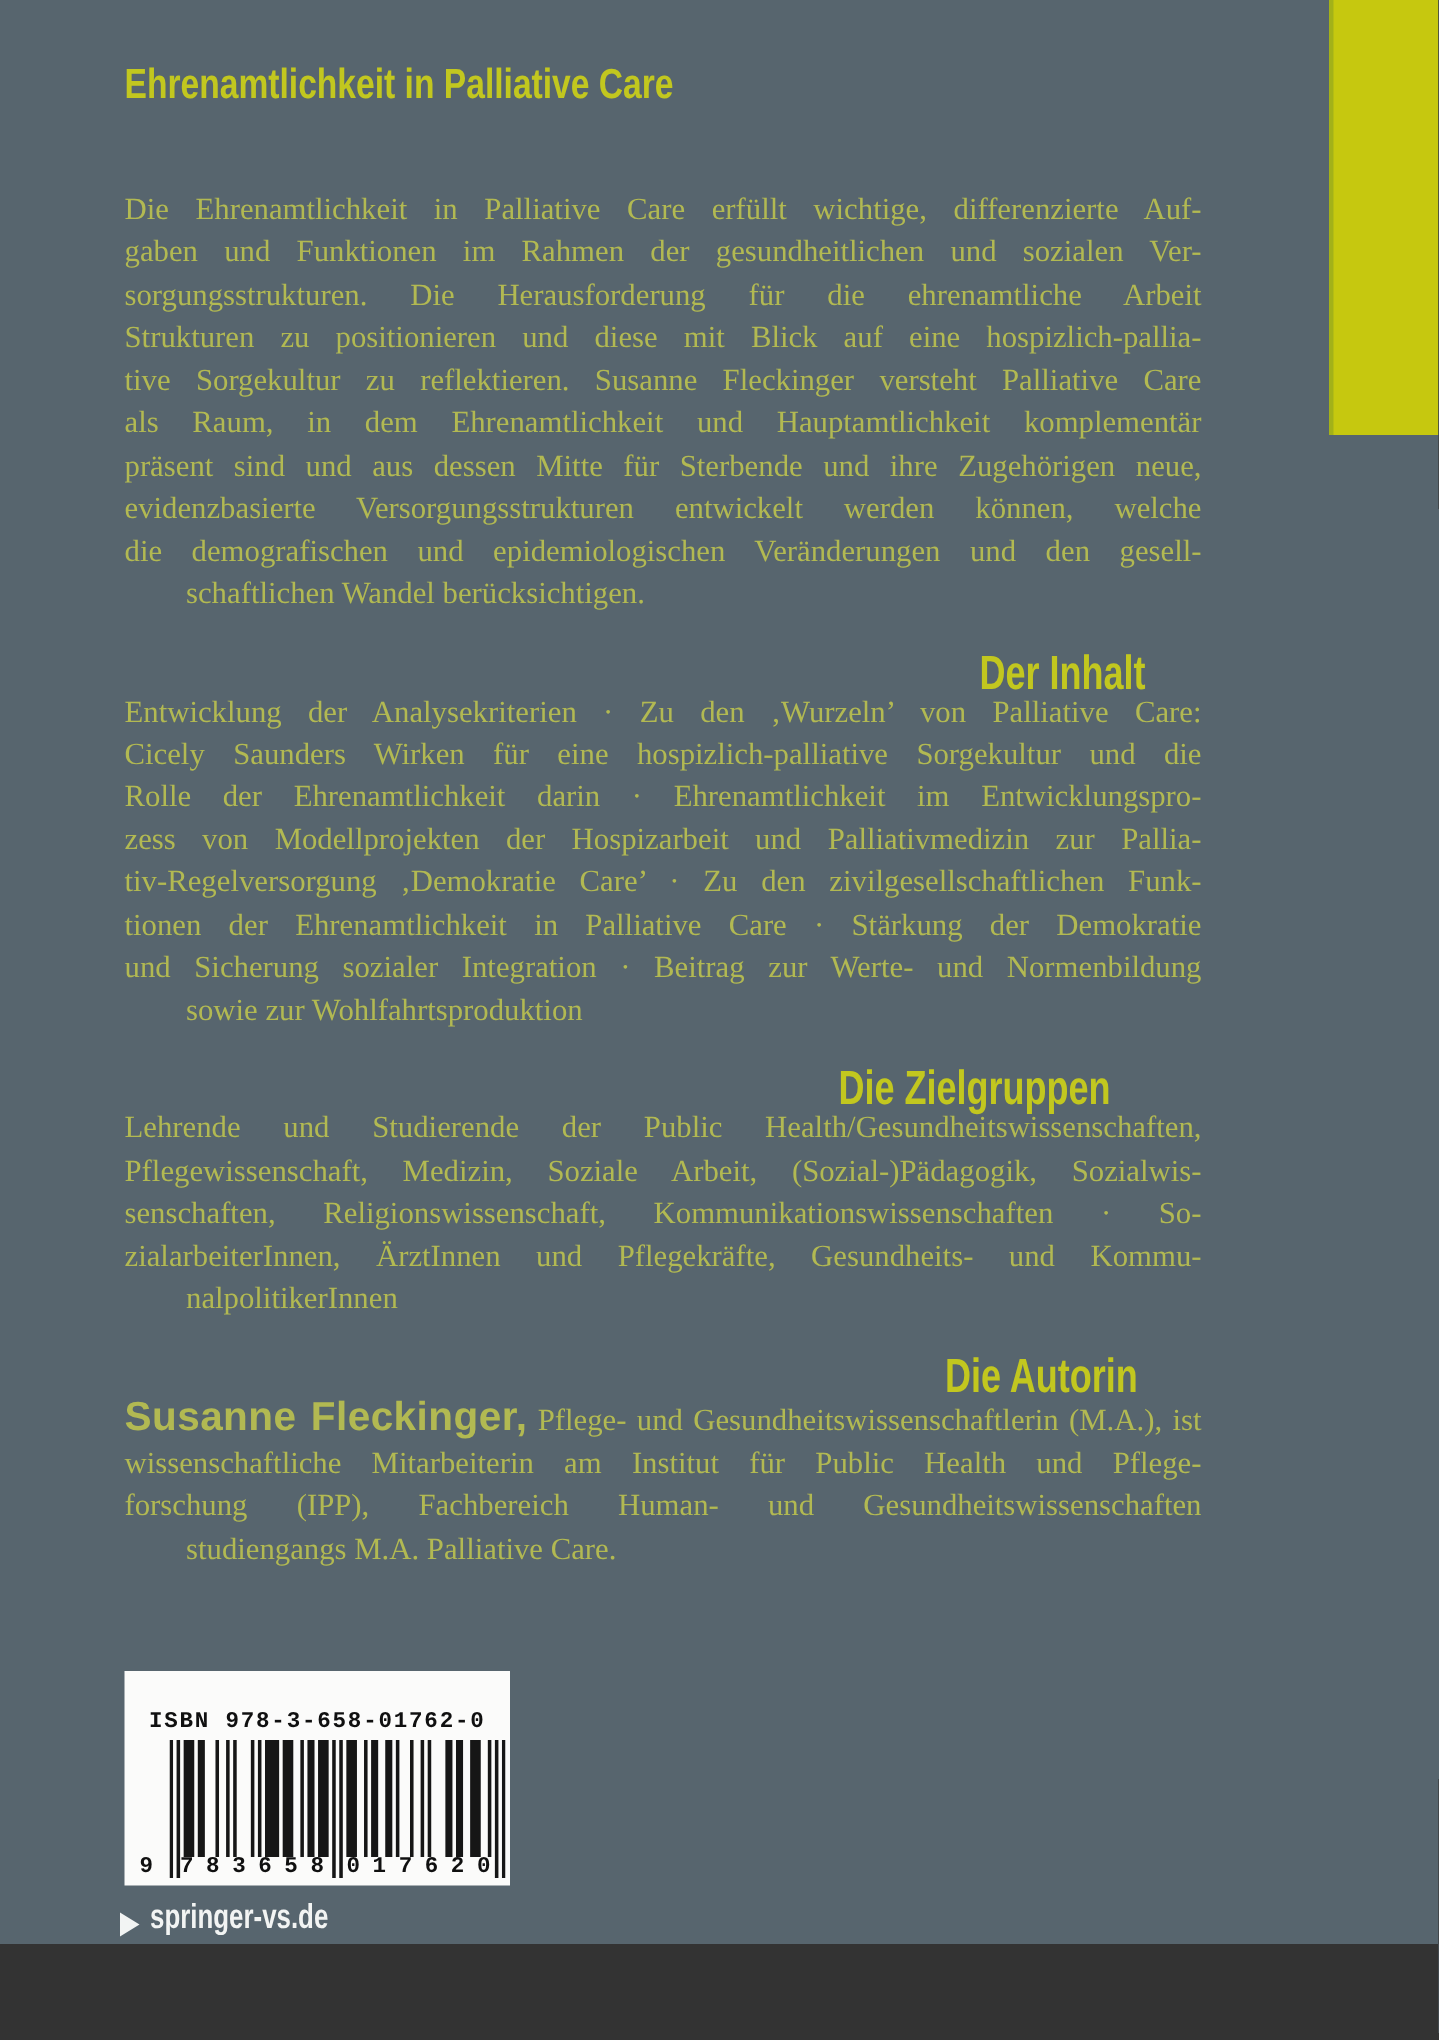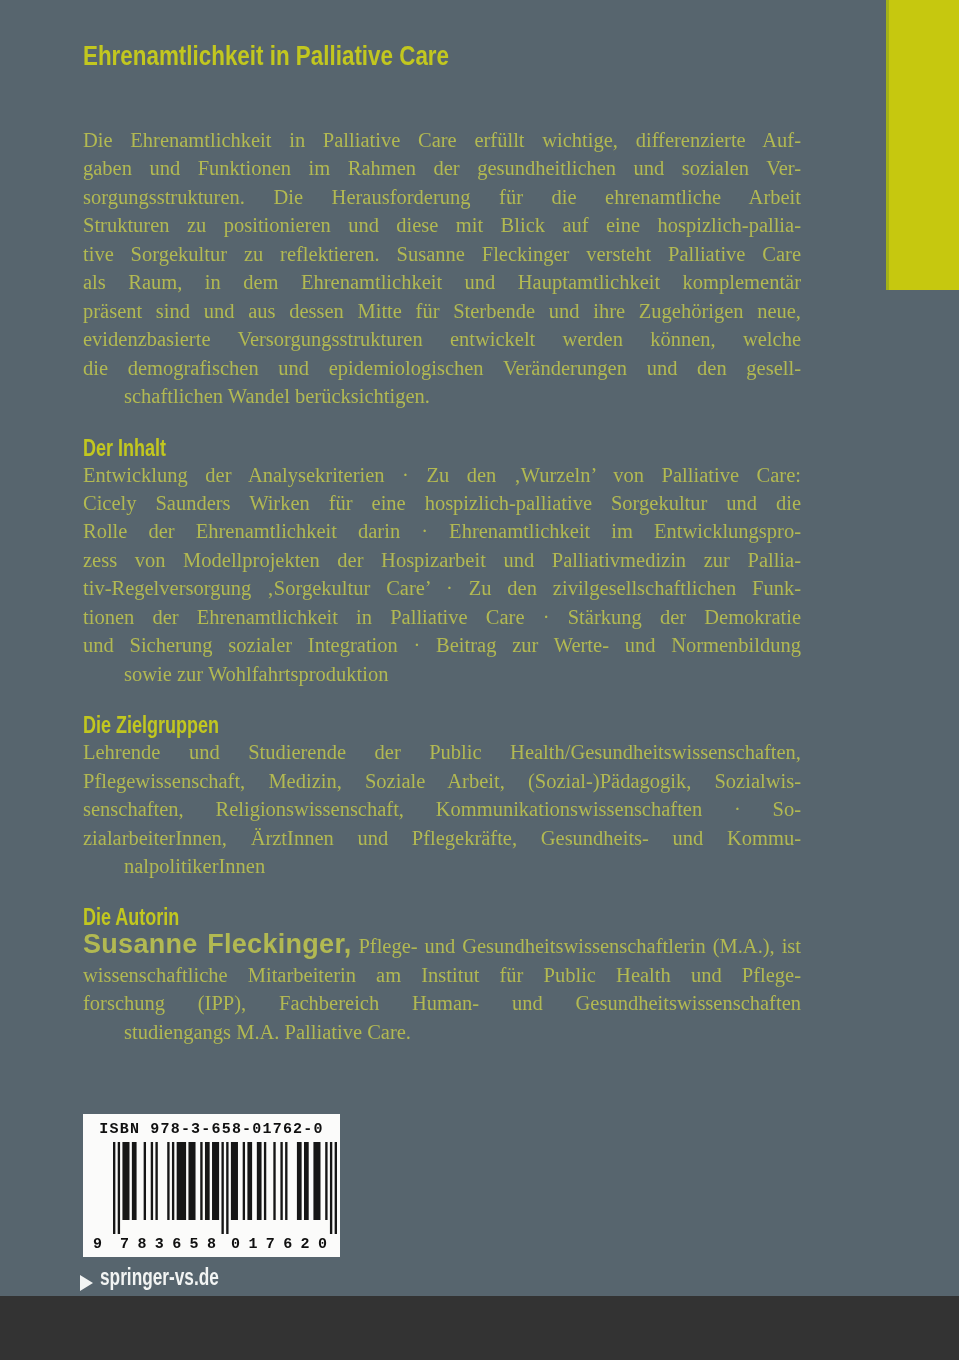--- a/index.html
+++ b/index.html
@@ -23,33 +23,33 @@
   .condense-h{display:inline-block;transform:scaleX(.75);transform-origin:0 50%;}
   .textcol{
     position:absolute;left:83px;top:126px;width:718px;
     color:var(--body-text,#b2b952);
     font-size:20.5px;line-height:28.45px;
   }
   .line{text-align:justify;text-align-last:justify;}
   .line.last{text-align-last:left;margin-left:41px;}
   .heading{
     font-family:"Liberation Sans",sans-serif;font-weight:700;
-    font-size:24px;line-height:26px;margin-top:24px;
-    color:var(--title,#c2c71f);white-space:nowrap;
+    font-size:32px;line-height:26px;margin-top:24px;
+    color:var(--title,#c2c71f);white-space:nowrap;text-align:right;
   }
   .lead-bold{
     font-family:"Liberation Sans",sans-serif;font-weight:700;
     font-size:27px;letter-spacing:.3px;
   }
   .isbn-box{
     position:absolute;left:83px;top:1114px;width:257px;height:143px;
     background:var(--barcode-bg,#fbfbfa);
   }
   .isbn-label{
-    padding-top:7px;text-align:center;
+    padding-top:25px;text-align:center;
     font-family:"Liberation Mono",monospace;font-weight:700;
     font-size:15px;letter-spacing:1.2px;color:#101010;white-space:nowrap;
   }
   .barcode-svg{display:block;margin:4px 0 0 30px;width:224px;height:92px;fill:var(--bar-color,#161616);}
   .barcode-digits{
     position:absolute;left:0;right:0;bottom:3px;height:18px;
     font-family:"Liberation Mono",monospace;font-weight:700;
     font-size:15px;color:#101010;
   }
   .bd-first{position:absolute;left:10px;top:0;}
@@ -98,21 +98,21 @@
       </div>
 
     <div class="heading">
       <span class="condense-h">Der Inhalt</span>
     </div>
     <div>
         <div class="line">Entwicklung der Analysekriterien · Zu den ‚Wurzeln’ von Palliative Care:</div>
         <div class="line">Cicely Saunders Wirken für eine hospizlich-palliative Sorgekultur und die</div>
         <div class="line">Rolle der Ehrenamtlichkeit darin · Ehrenamtlichkeit im Entwicklungspro-</div>
         <div class="line">zess von Modellprojekten der Hospizarbeit und Palliativmedizin zur Pallia-</div>
-        <div class="line">tiv-Regelversorgung ‚Sorgekultur Care’ · Zu den zivilgesellschaftlichen Funk-</div>
+        <div class="line">tiv-Regelversorgung ‚Demokratie Care’ · Zu den zivilgesellschaftlichen Funk-</div>
         <div class="line">tionen der Ehrenamtlichkeit in Palliative Care · Stärkung der Demokratie</div>
         <div class="line">und Sicherung sozialer Integration · Beitrag zur Werte- und Normenbildung</div>
         <div class="line last">sowie zur Wohlfahrtsproduktion</div>
       </div>
 
     <div class="heading">
       <span class="condense-h">Die Zielgruppen</span>
     </div>
     <div>
         <div class="line">Lehrende und Studierende der Public Health/Gesundheitswissenschaften,</div>

